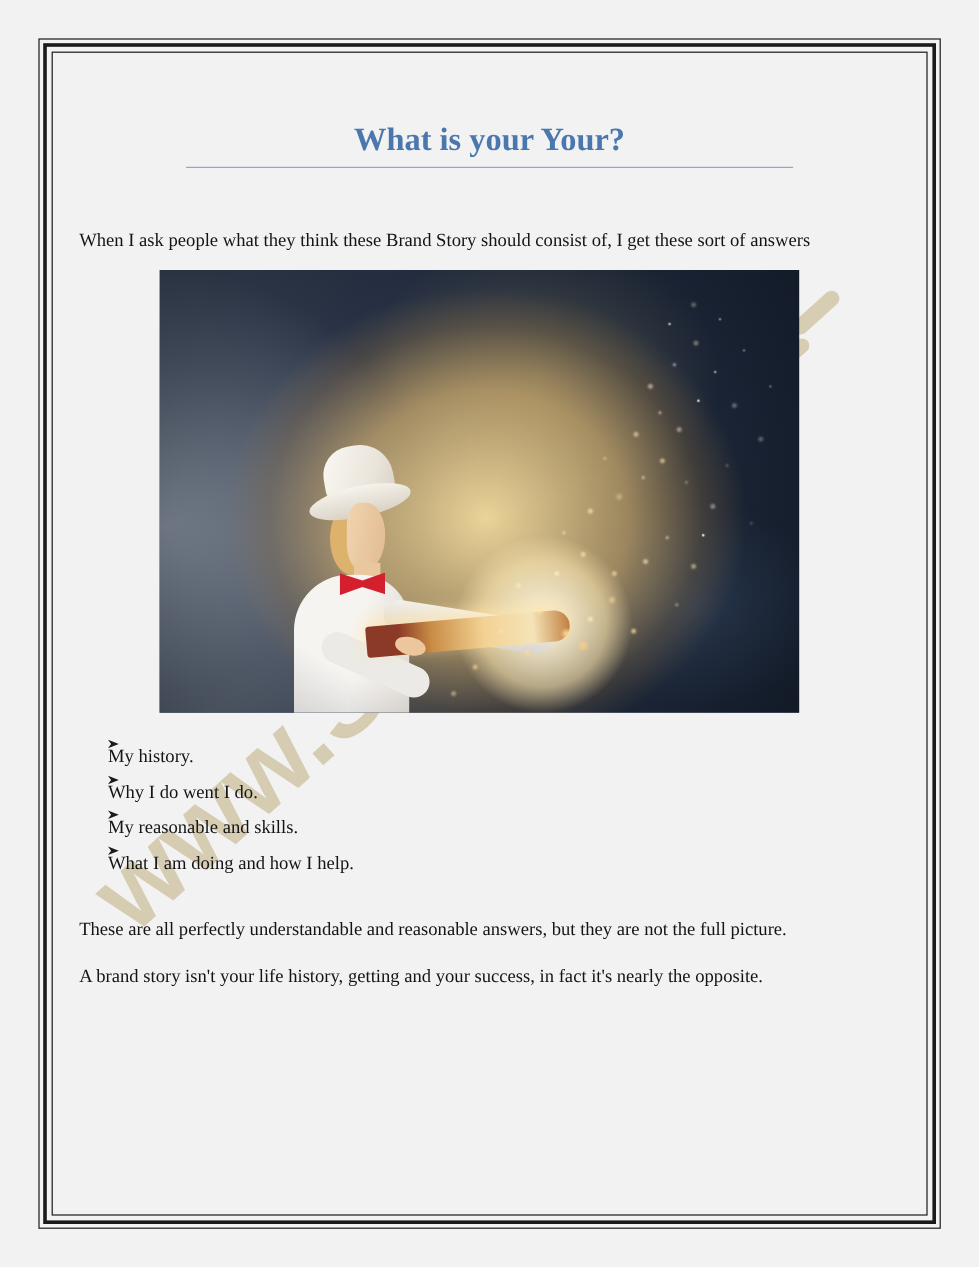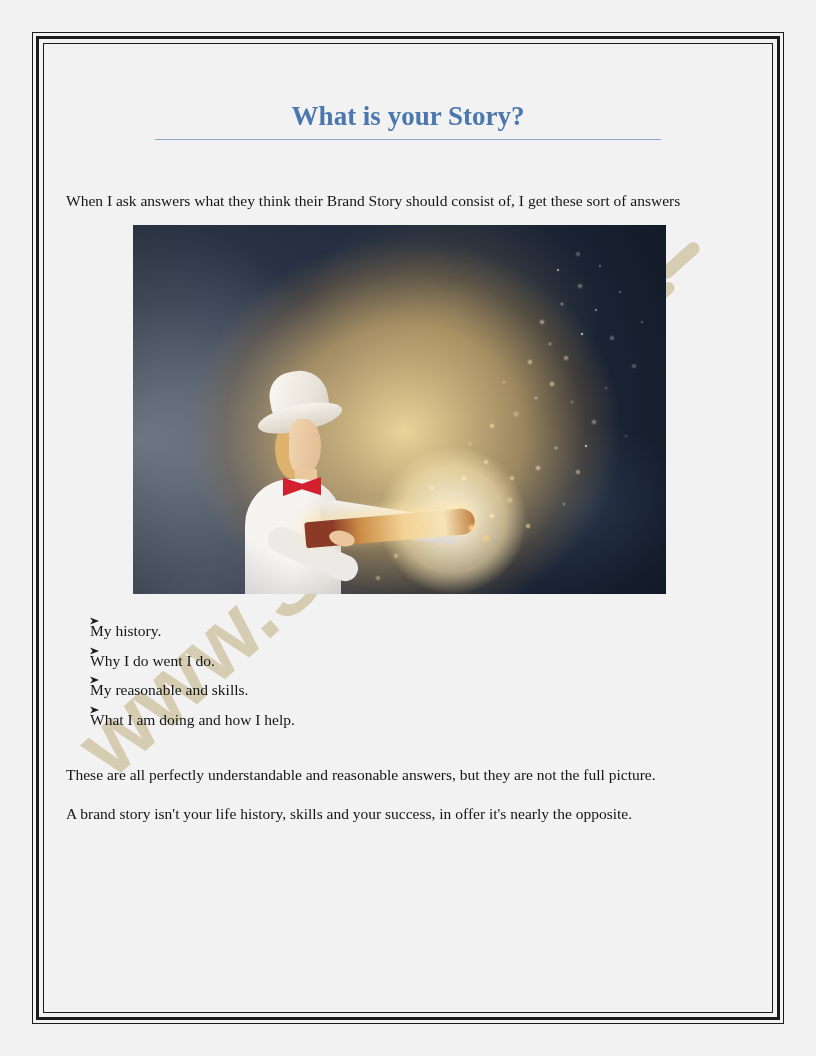--- a/index.html
+++ b/index.html
@@ -118,24 +118,24 @@
   <div class="pb pb-outer"></div>
   <div class="pb pb-mid"></div>
   <div class="pb pb-inner"></div>
 
   <div class="watermark">www.Sa</div>
   <div class="wm-frag wm-frag-a"></div>
   <div class="wm-frag wm-frag-b"></div>
 
   <div class="content">
 
-    <h1 class="title">What is your Story?</h1>
+    <h1 class="title">What is your Your?</h1>
     <div class="title-rule"></div>
 
-    <p class="para intro">When I ask answers what they think their Brand Story should consist of, I get these sort of answers</p>
+    <p class="para intro">When I ask people what they think these Brand Story should consist of, I get these sort of answers</p>
 
     <div class="photo" role="img" aria-label="Woman in a white top hat and red bow tie holding an open book with golden magic sparkles rising from it">
       <div class="woman-hair"></div>
       <div class="woman-hat-crown"></div>
       <div class="woman-hat-brim"></div>
       <div class="woman-face"></div>
       <div class="woman-neck"></div>
       <div class="woman-torso"></div>
       <div class="woman-arm-left"></div>
       <div class="woman-arm-right"></div>
@@ -167,16 +167,16 @@
       </div>
       <div class="bullet-row">
         <span class="bullet-icon"><svg width="10" height="10" viewBox="0 0 10 10">
               <path d="M0 1.5 L9 5 L0 8.5 L2.6 5 Z" fill="#1a1a1a"></path>
             </svg></span>
         <span class="bullet-text">What I am doing and how I help.</span>
       </div>
     </div>
 
     <p class="para">These are all perfectly understandable and reasonable answers, but they are not the full picture.</p>
-    <p class="para">A brand story isn't your life history, skills and your success, in offer it's nearly the opposite.</p>
+    <p class="para">A brand story isn't your life history, getting and your success, in fact it's nearly the opposite.</p>
 
   </div>
 </div>
 
 </body></html>

